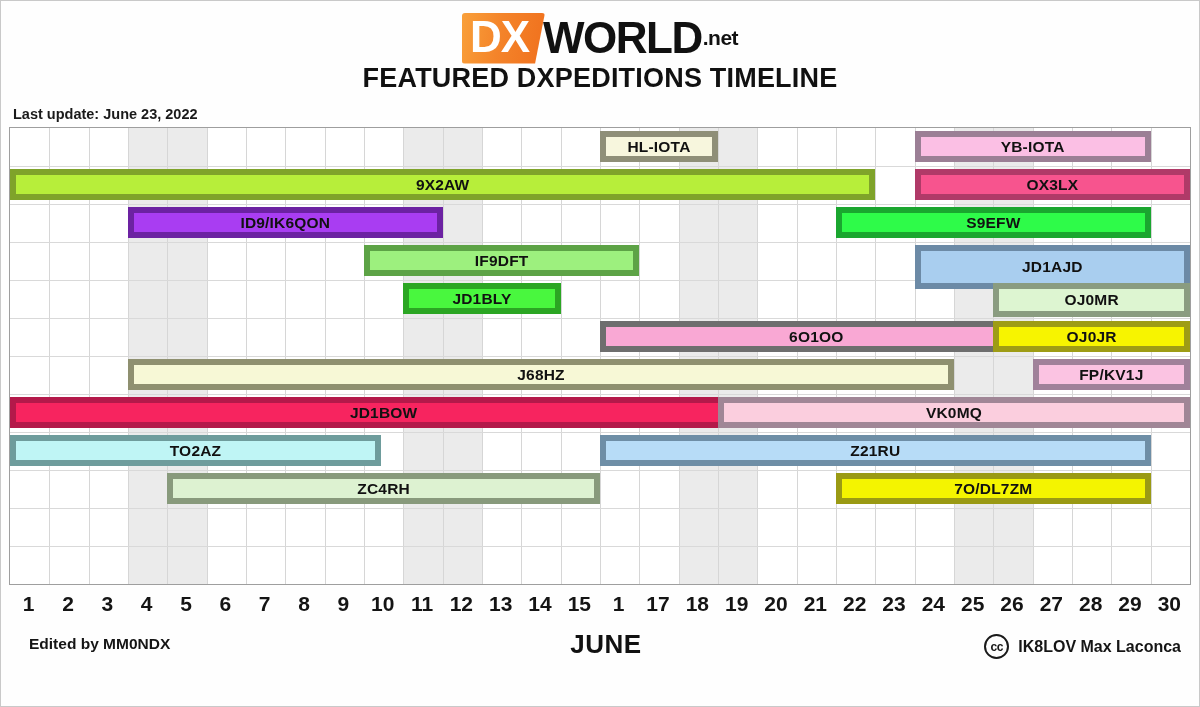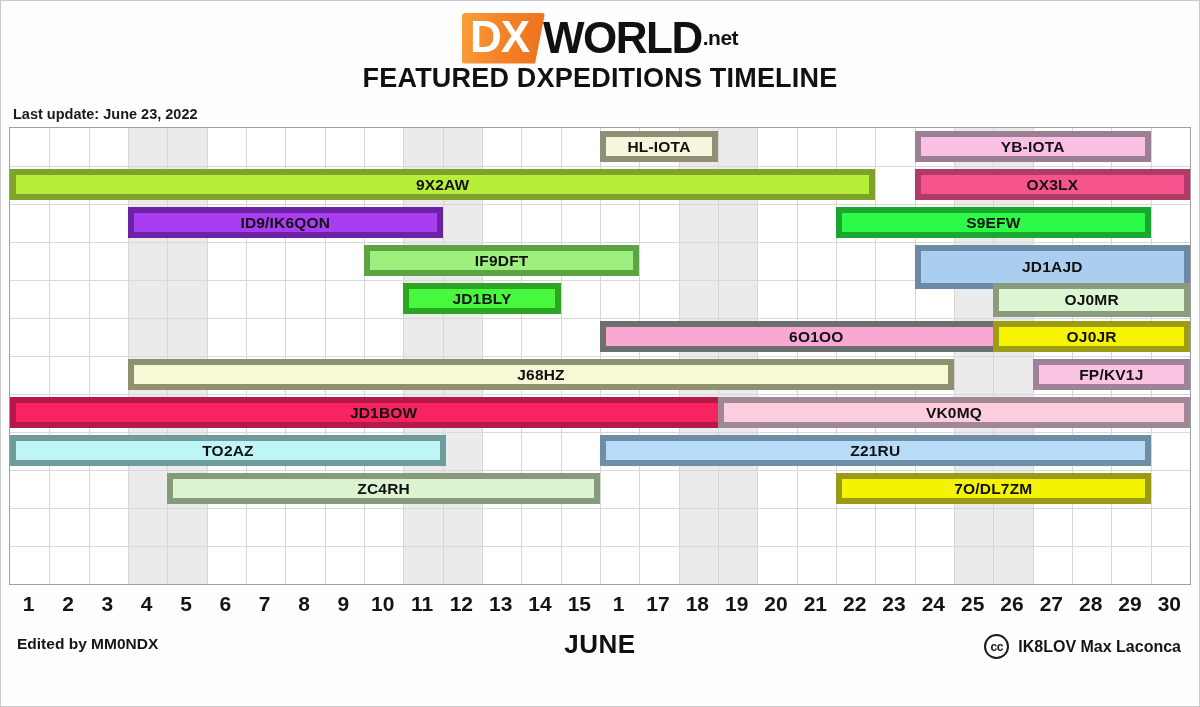--- a/index.html
+++ b/index.html
@@ -87,21 +87,21 @@
   .day {
     position:absolute; top:0;
     text-align:center;
     font-size:21px; font-weight:bold; color:#141414;
     line-height:38px;
   }
 
   
   .footer {
     position:relative;
-    margin:2px 8px 0 8px;
+    margin:2px 8px 0 20px;
     height:46px;
   }
   .edited {
     position:absolute; left:8px; top:10px;
     font-size:15.5px; font-weight:bold; color:#151515;
   }
   .month {
     position:absolute; left:0; right:0; top:4px;
     text-align:center;
     font-size:26px; font-weight:bold; color:#111111; letter-spacing:0.5px;
@@ -193,21 +193,21 @@
       <div class="bar" style="left: 354px; width: 275.333px; top: 117px; height: 31px; background: rgb(157, 240, 126); border-color: rgb(93, 163, 70);">IF9DFT</div>
       <div class="bar" style="left: 904.667px; width: 275.333px; top: 117px; height: 44px; background: rgb(169, 206, 239); border-color: rgb(108, 138, 166);">JD1AJD</div>
       <div class="bar" style="left: 393.333px; width: 157.333px; top: 155px; height: 31px; background: rgb(73, 247, 62); border-color: rgb(43, 166, 35);">JD1BLY</div>
       <div class="bar" style="left: 983.333px; width: 196.667px; top: 155px; height: 34px; background: rgb(221, 245, 209); border-color: rgb(138, 156, 128);">OJ0MR</div>
       <div class="bar" style="left: 590px; width: 432.667px; top: 193px; height: 31px; background: #f9a8d4; border-color: rgb(110, 110, 110);">6O1OO</div>
       <div class="bar" style="left: 983.333px; width: 196.667px; top: 193px; height: 31px; background: rgb(247, 244, 0); border-color: rgb(158, 156, 21);">OJ0JR</div>
       <div class="bar" style="left: 118px; width: 826px; top: 231px; height: 31px; background: rgb(247, 248, 214); border-color: rgb(143, 144, 112);">J68HZ</div>
       <div class="bar" style="left: 1022.67px; width: 157.333px; top: 231px; height: 31px; background: rgb(251, 195, 226); border-color: rgb(160, 129, 154);">FP/KV1J</div>
       <div class="bar" style="left: 0px; width: 747.333px; top: 269px; height: 31px; background: rgb(247, 36, 95); border-color: rgb(180, 25, 74);">JD1BOW</div>
       <div class="bar" style="left: 708px; width: 472px; top: 269px; height: 31px; background: rgb(251, 206, 222); border-color: rgb(160, 134, 150);">VK0MQ</div>
-      <div class="bar" style="left: 0px; width: 436px; top: 307px; height: 31px; background: rgb(191, 245, 245); border-color: rgb(110, 156, 156);">TO2AZ</div>
+      <div class="bar" style="left: 0px; width: 371px; top: 307px; height: 31px; background: rgb(191, 245, 245); border-color: rgb(110, 156, 156);">TO2AZ</div>
       <div class="bar" style="left: 590px; width: 550.667px; top: 307px; height: 31px; background: rgb(183, 220, 247); border-color: rgb(110, 142, 166);">Z21RU</div>
       <div class="bar" style="left: 157.333px; width: 432.667px; top: 345px; height: 31px; background: rgb(221, 242, 209); border-color: rgb(136, 154, 124);">ZC4RH</div>
       <div class="bar" style="left: 826px; width: 314.667px; top: 345px; height: 31px; background: rgb(244, 244, 0); border-color: rgb(154, 154, 20);">7O/DL7ZM</div>
     </div>
 
   <div class="daysrow" id="daysrow">
       <div class="day" style="left: 0px; width: 39.3333px;">1</div>
       <div class="day" style="left: 39.3333px; width: 39.3333px;">2</div>
       <div class="day" style="left: 78.6667px; width: 39.3333px;">3</div>
       <div class="day" style="left: 118px; width: 39.3333px;">4</div>

